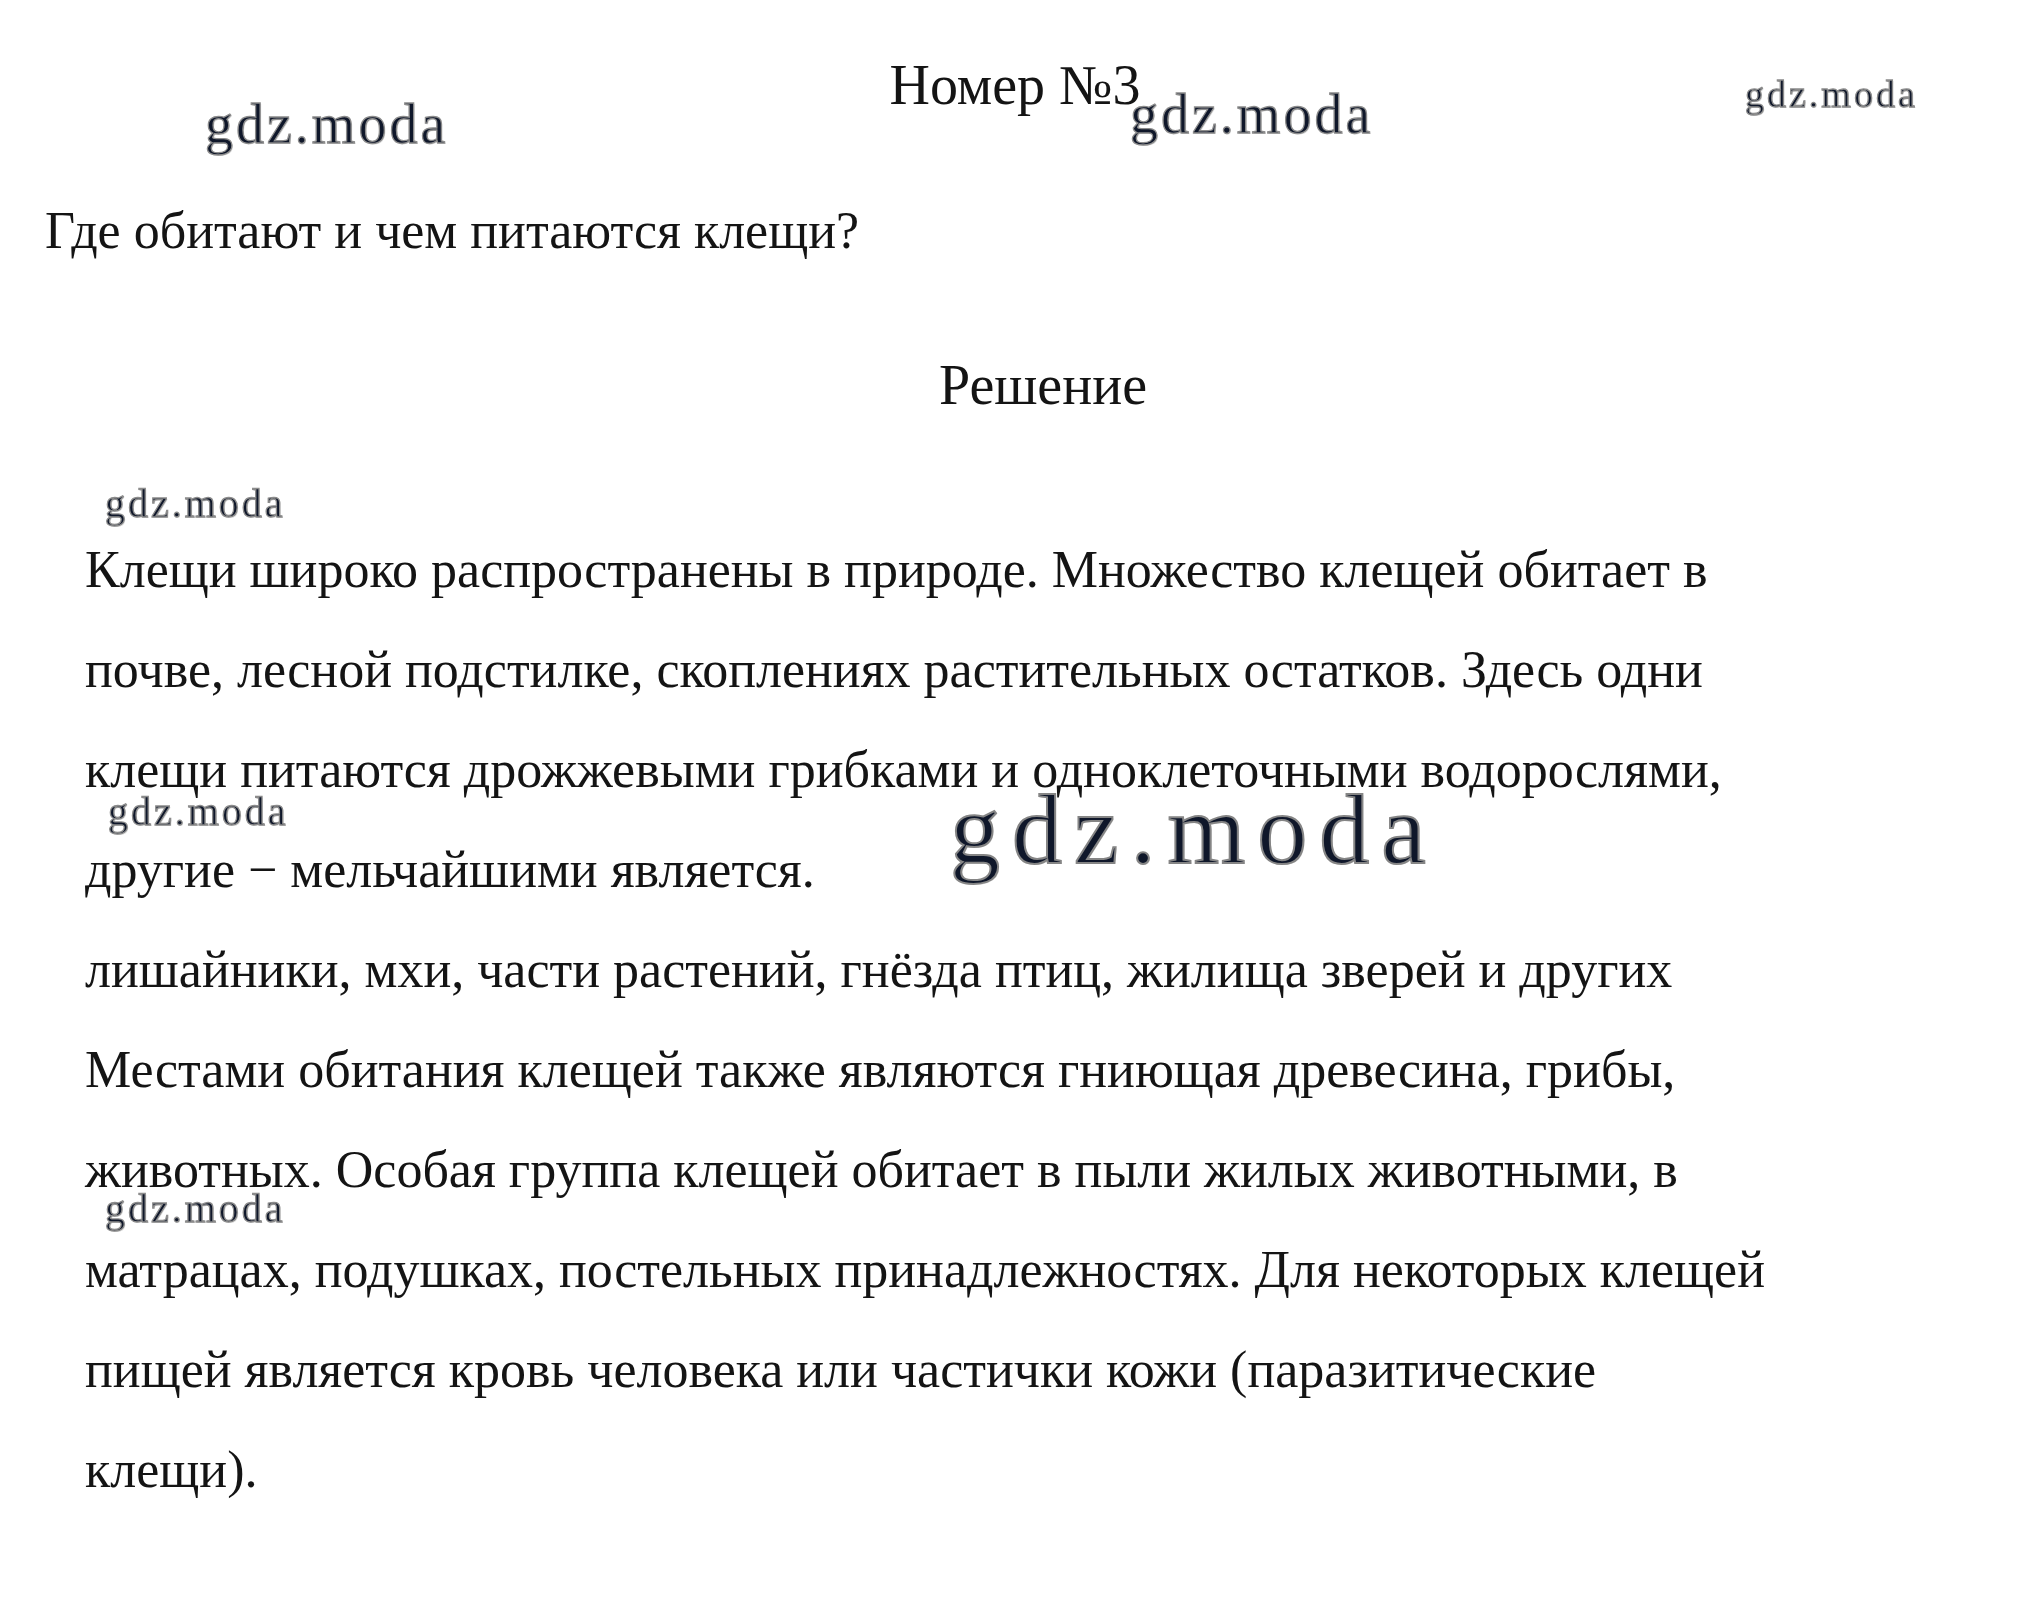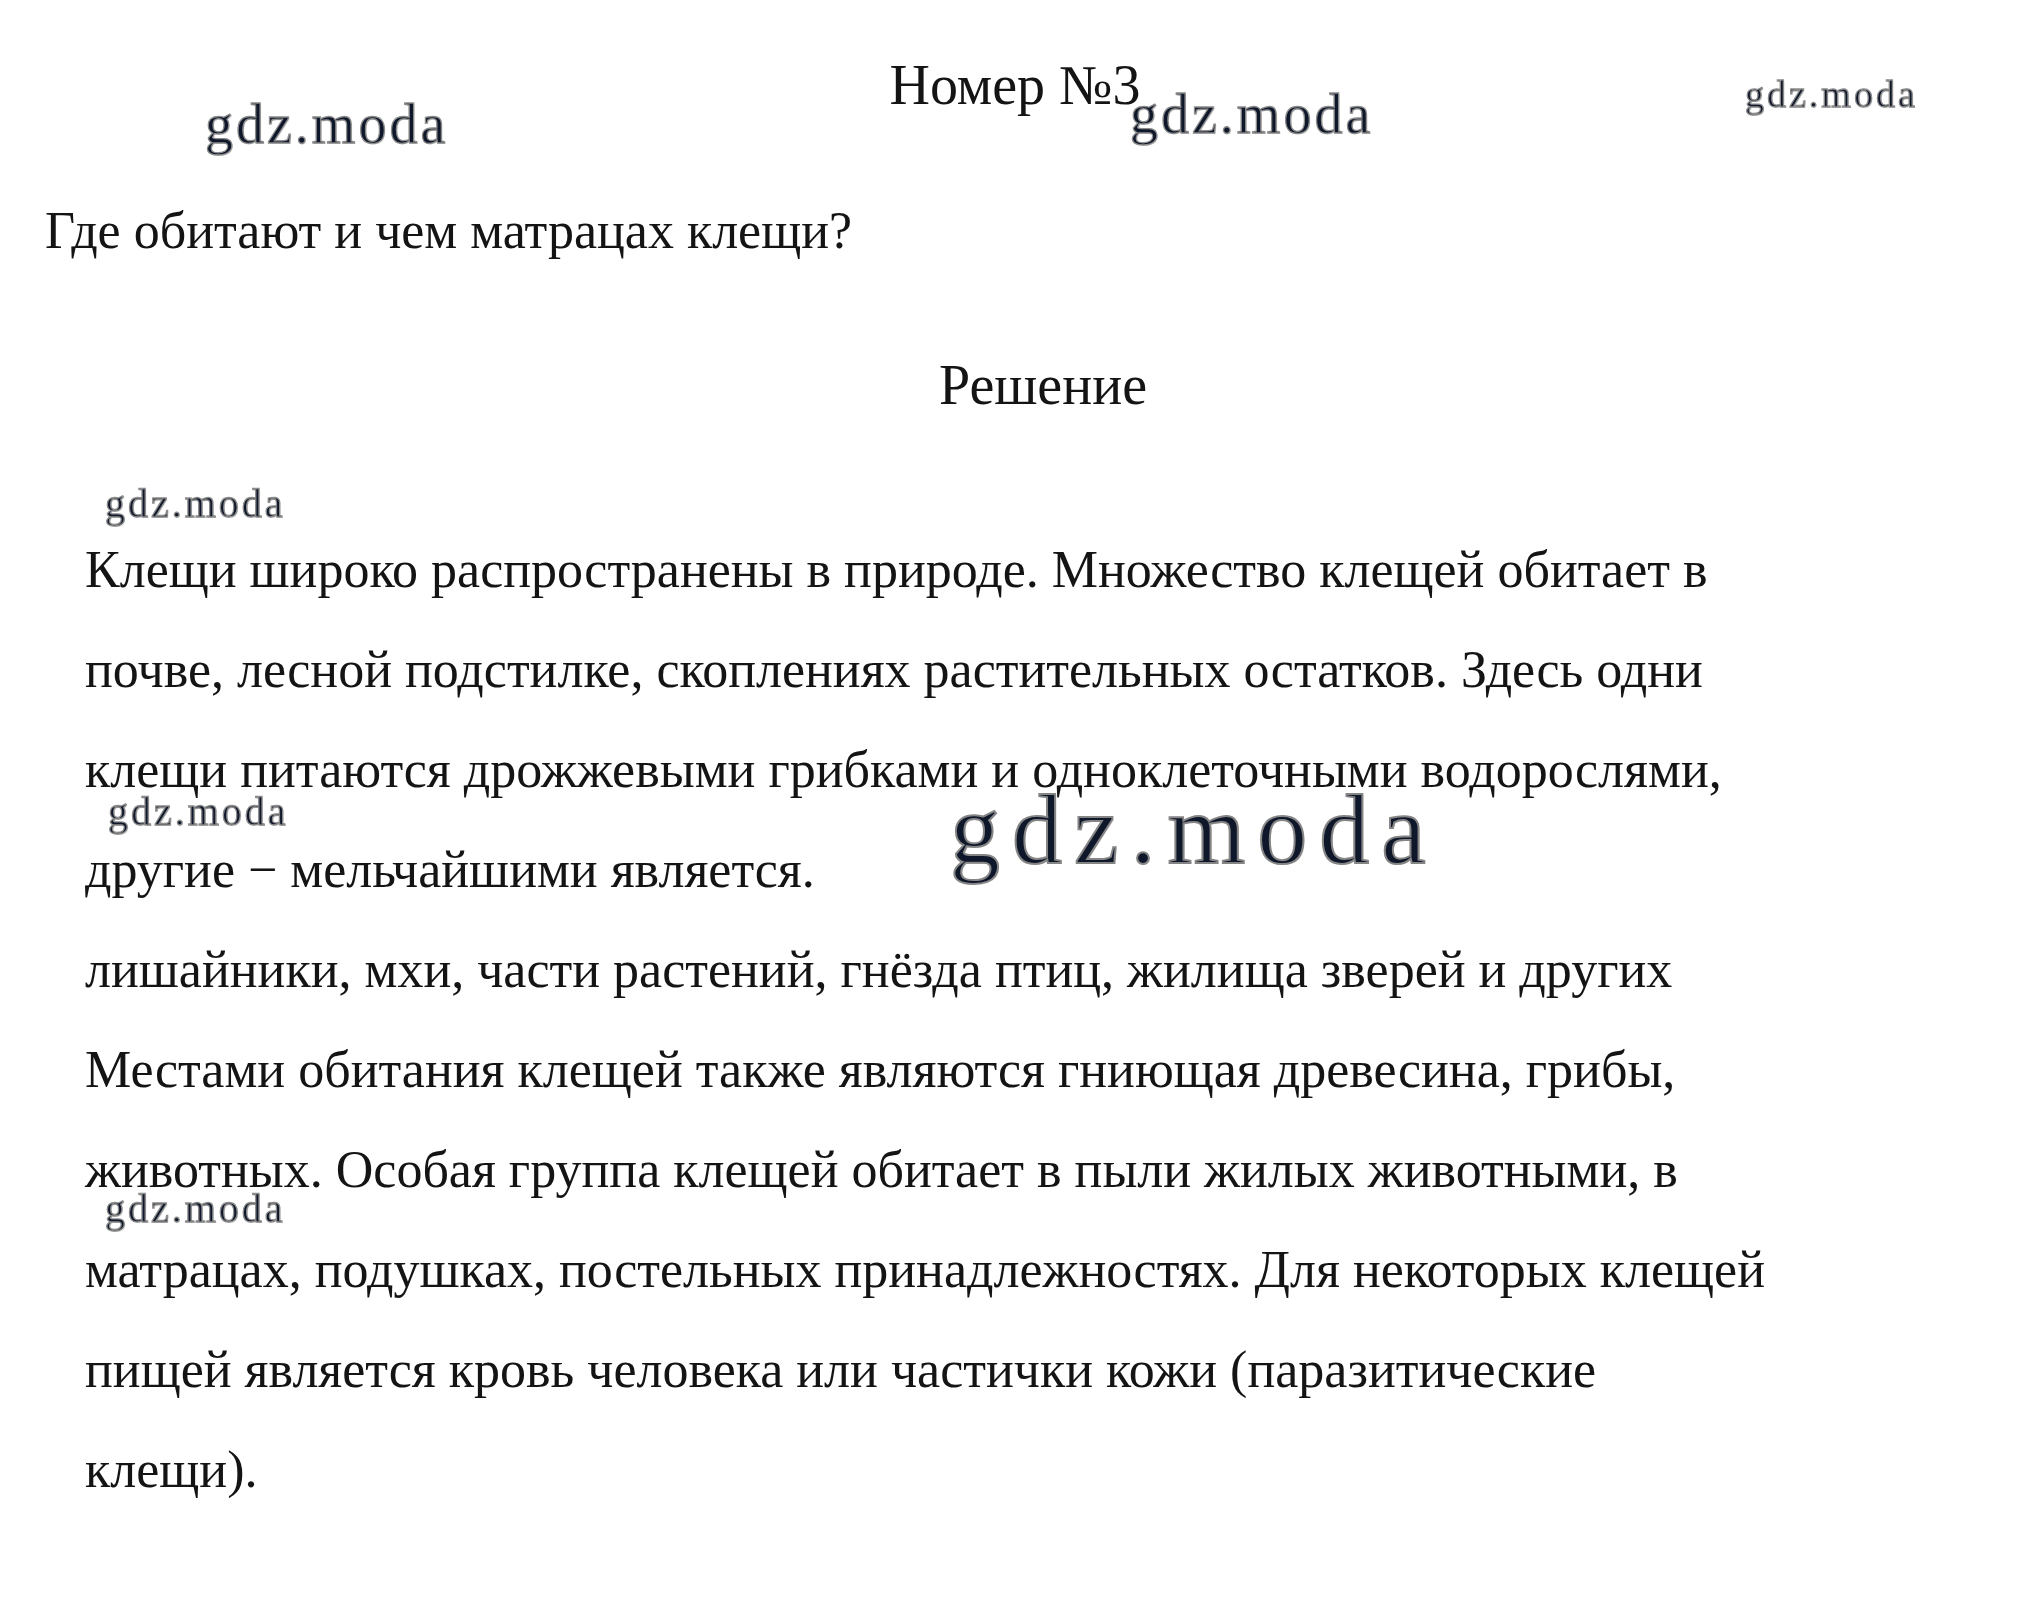--- a/index.html
+++ b/index.html
@@ -85,21 +85,21 @@
 <div class="abs wm wm-top-left">gdz.moda</div>
 <div class="abs wm wm-top-center">gdz.moda</div>
 <div class="abs wm wm-top-right">gdz.moda</div>
 <div class="abs wm wm-p1">gdz.moda</div>
 <div class="abs wm wm-mid-small">gdz.moda</div>
 <div class="abs wm wm-large">gdz.moda</div>
 <div class="abs wm wm-p2">gdz.moda</div>
 
 <div class="abs page-title">Номер №3</div>
 
-<div class="abs question">Где обитают и чем матрацах клещи?</div>
+<div class="abs question">Где обитают и чем питаются клещи?</div>
 
 <div class="abs solution-heading">Решение</div>
 
 <div class="abs para para-1">
   <div class="line">Клещи широко распространены в природе. Множество клещей обитает в</div>
   <div class="line">почве, лесной подстилке, скоплениях растительных остатков. Здесь одни</div>
   <div class="line">клещи питаются дрожжевыми грибками и одноклеточными водорослями,</div>
   <div class="line">другие − мельчайшими является.</div>
 </div>
 

